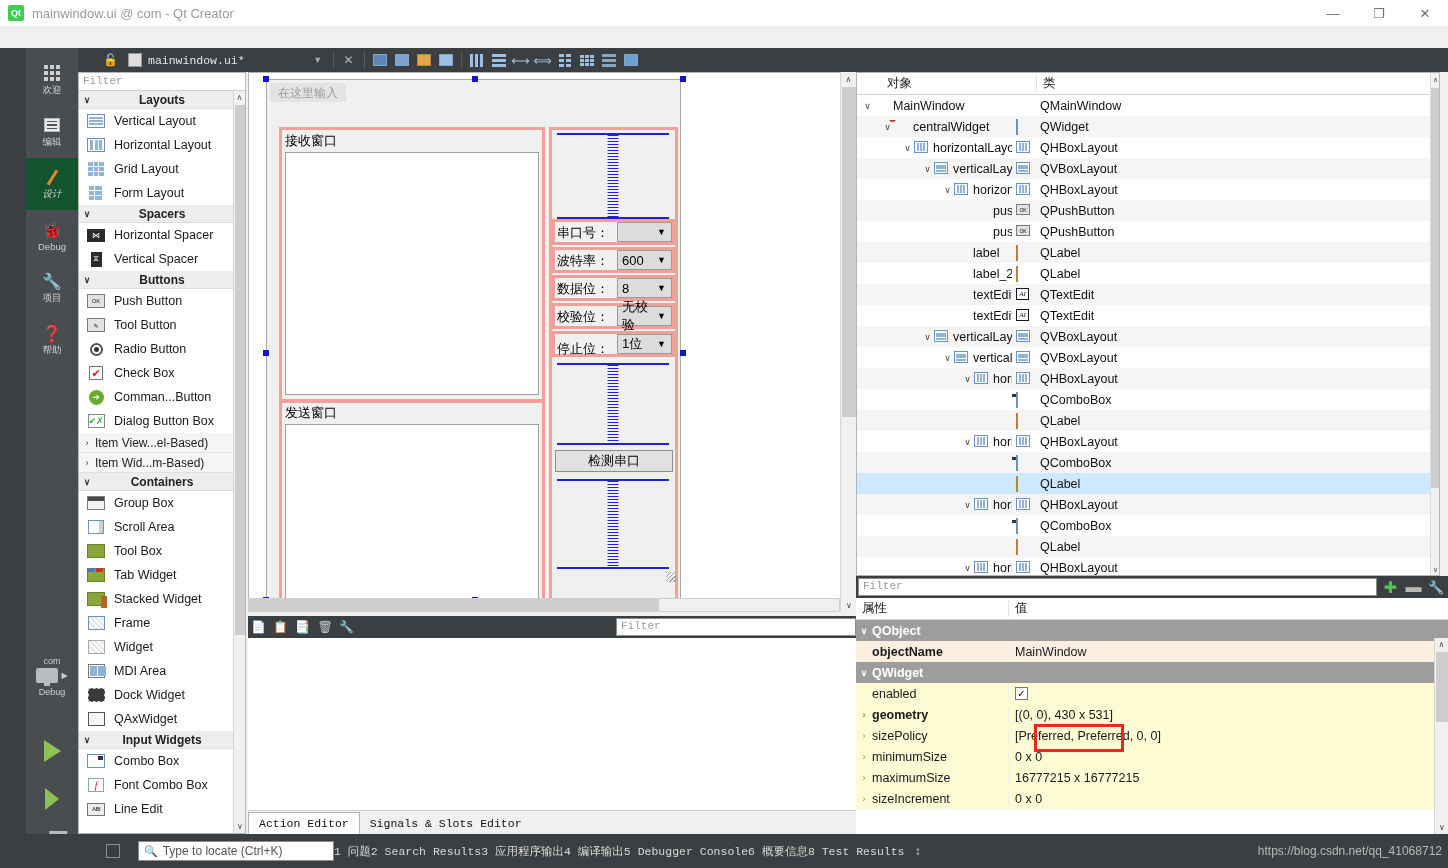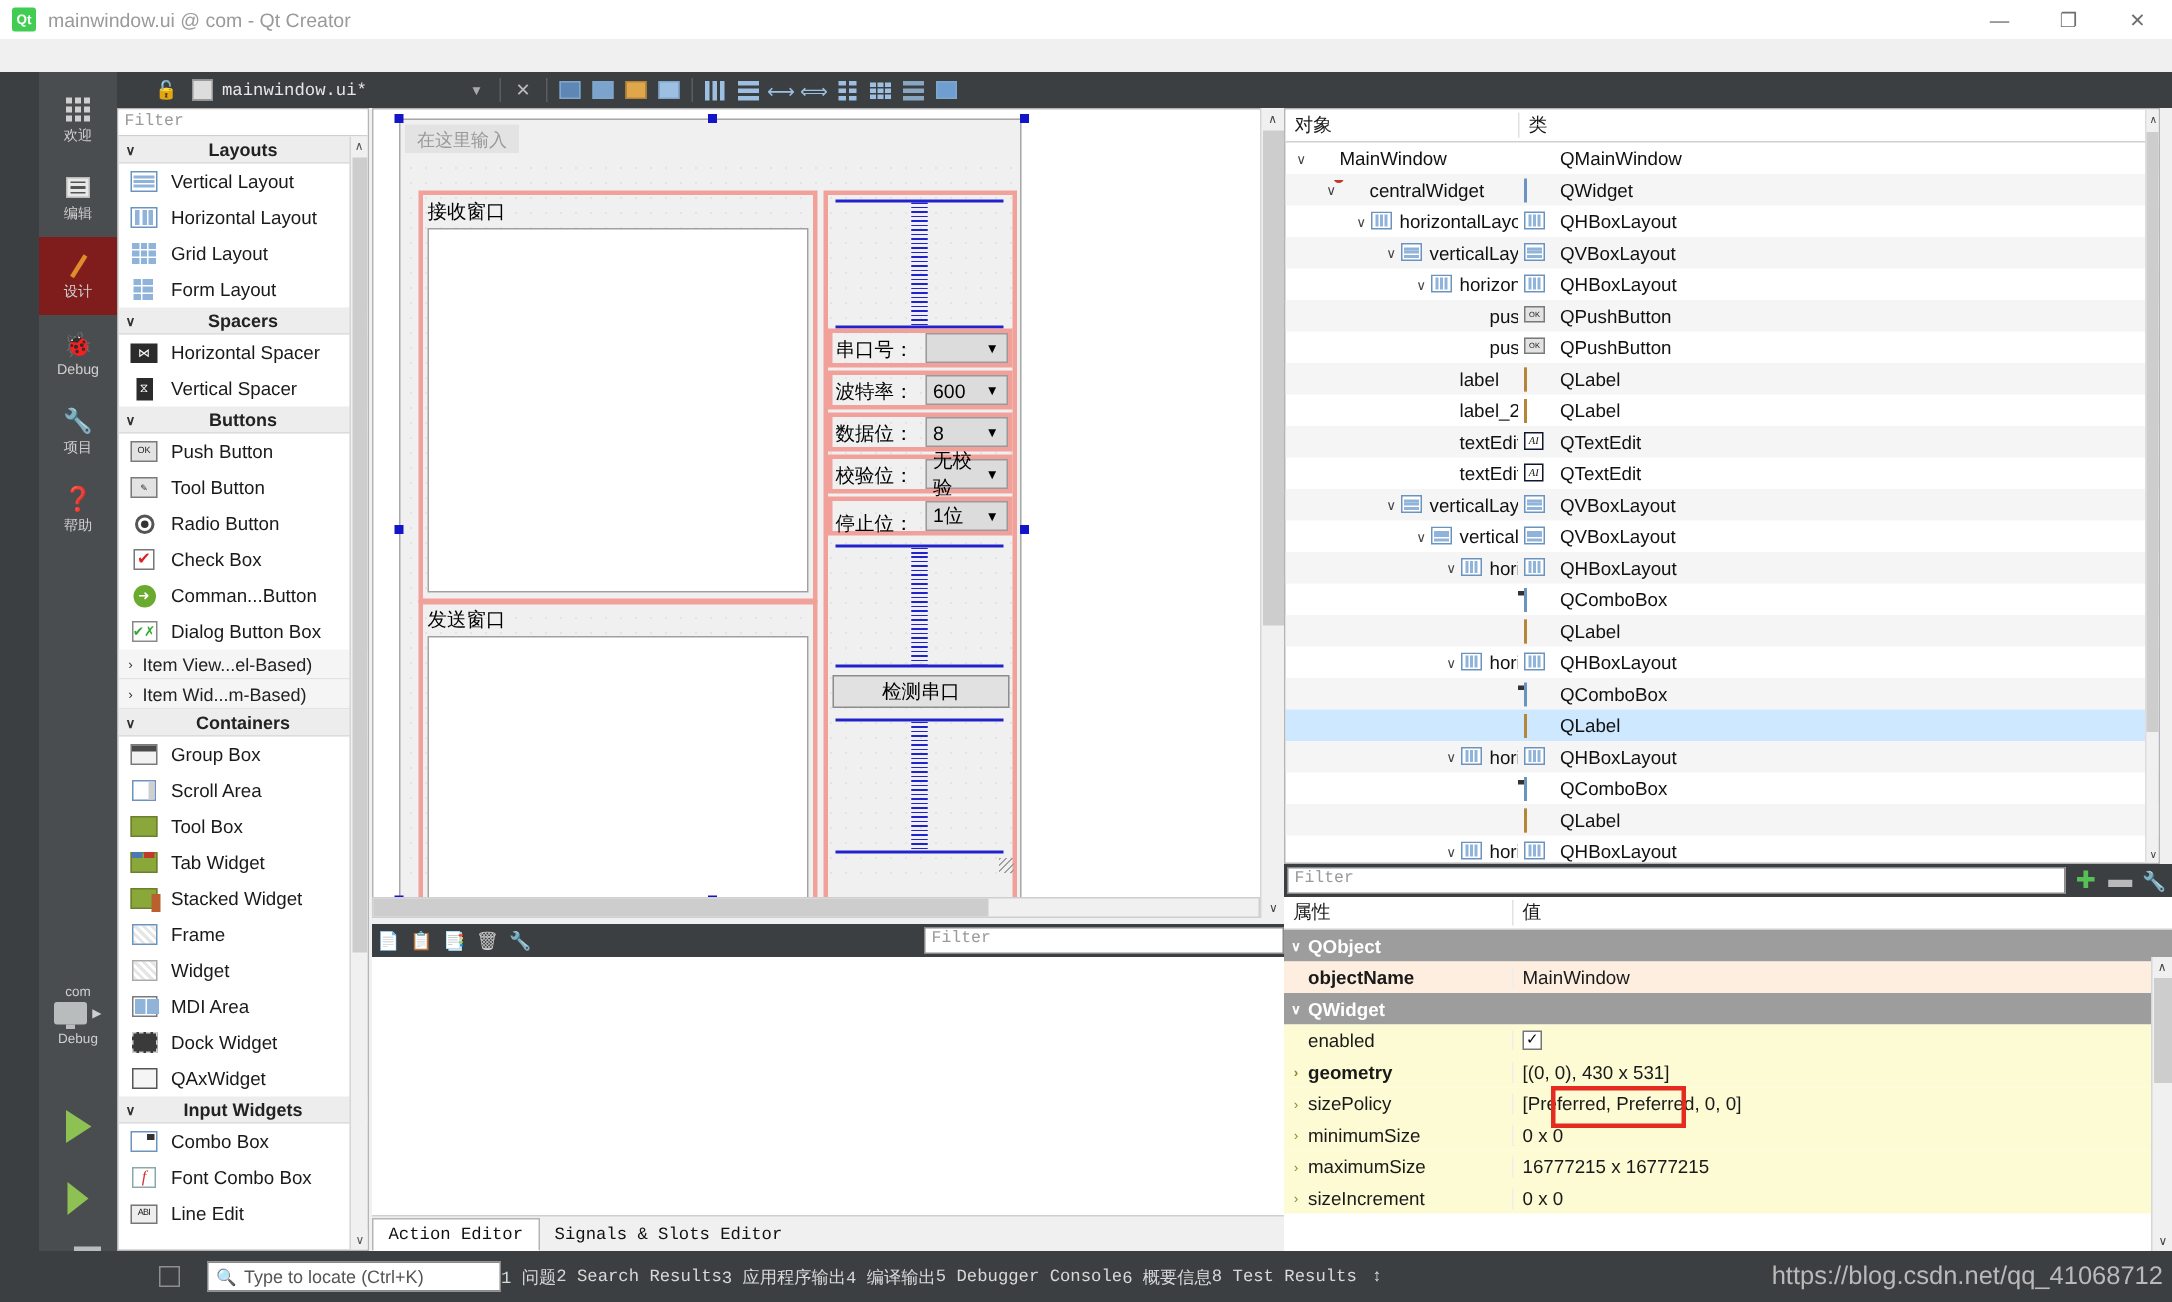--- a/index.html
+++ b/index.html
@@ -42,21 +42,21 @@
     background:#3c3f41;
   }
   .modecol {
     position:absolute; left:26px; top:48px; width:52px; height:820px;
     background:#4a4d4f;
   }
   .mode {
     width:52px; height:52px; display:flex; flex-direction:column;
     align-items:center; justify-content:center; color:#d6d6d6; cursor:pointer;
   }
-  .mode.active { background:#7f1d1d; }
+  .mode.active { background:#14532d;font-style:italic; }
   .mode .glyph { font-size:16px; line-height:17px; height:20px; display:flex; align-items:center;}
   .mode .mlabel { font-size:9.5px; margin-top:1px; color:#cfcfcf; }
   .grid9 { display:grid; grid-template-columns:repeat(3,4px); grid-template-rows:repeat(3,4px); gap:2px; }
   .grid9 i { background:#cfcfcf; display:block; width:4px; height:4px; }
   .doticon { width:16px;height:14px;background:#e8e8e8;border:1px solid #b9b9b9;display:flex;flex-direction:column;justify-content:center;gap:2px;padding:2px;}
   .doticon i{display:block;height:1.5px;background:#555;}
   .pencil { width:3px;height:17px;background:#e08b2c;transform:rotate(32deg); }
   .kitlabel { font-size:9px; color:#cfcfcf; text-align:center; margin-top:4px;}
   .monitor { width:22px;height:15px;background:#b9bcbd;border-radius:2px;position:relative;}
   .monitor:after{content:"";position:absolute;left:8px;top:15px;width:6px;height:3px;background:#b9bcbd;}
@@ -165,21 +165,21 @@
   .spacerv .line { position:absolute; left:0; right:0; height:2px; background:#2222cc; }
   .spacerv .spring { position:absolute; left:50%; transform:translateX(-50%); width:11px; top:2px; bottom:2px;
                      background:repeating-linear-gradient(#2222cc 0 1px, transparent 1px 3px); }
   .grip { position:absolute; right:2px; bottom:2px; width:10px; height:10px;
           background:repeating-linear-gradient(135deg,#a0a0a0 0 1px,transparent 1px 3px); }
 
   
   .objtree { position:absolute; left:856px; top:72px; width:584px; height:504px;
              background:#fff; border:1px solid #b5b5b5; overflow:hidden; }
   .ot-head { height:22px; display:flex; align-items:center; border-bottom:1px solid #d0d0d0;
-             background:#fff; font-size:12.5px; }
+             background:#fff; font-size:12.5px;padding-left:24px; }
   .ot-head .c1 { width:155px; padding-left:6px; }
   .ot-head .c2 { flex:1; padding-left:6px; border-left:1px solid #e2e2e2; }
   .ot-row { height:21px; display:flex; align-items:center; font-size:12.5px; color:#111; }
   .ot-row.alt { background:#f5f5f5; }
   .ot-row.selected { background:#cde8ff; }
   .ot-row .namecell { width:155px; display:flex; align-items:center; overflow:hidden; white-space:nowrap; }
   .ot-row .clscell { flex:1; display:flex; align-items:center; gap:5px; padding-left:4px; }
   .ot-chev { width:13px; text-align:center; font-size:9px; color:#444; flex:0 0 13px; }
   .ot-ic { width:15px; height:13px; flex:0 0 15px; margin-right:4px; }
   .icn-vbox{width:14px;height:12px;border:1px solid #6c93c0;background:#fff;display:flex;flex-direction:column;justify-content:space-evenly;padding:1px;}
@@ -237,21 +237,21 @@
   .act-tab { height:22px; padding:0 10px; display:flex; align-items:center;
              font-family:"Liberation Mono",monospace; font-size:11.5px; color:#111; }
   .act-tab.active { background:#fff; border:1px solid #b5b5b5; border-bottom:1px solid #fff; }
 
   
   .statusbar { position:absolute; left:0; top:834px; width:1448px; height:34px; background:#3c3f41;
                display:flex; align-items:center; }
   .locator { width:196px; height:20px; background:#fff; border:1px solid #8a8a8a; margin-left:18px;
              display:flex; align-items:center; padding:0 5px; font-size:12px; color:#555; }
   .sb-item { font-family:"Liberation Mono", monospace; font-size:11.5px; color:#d8d8d8; margin-left:0; white-space:nowrap;}
-  .sb-url { margin-left:auto; margin-right:6px; color:#b9b9b9; font-size:17px; }
+  .sb-url { margin-left:auto; margin-right:6px; color:#b9b9b9; font-size:12px; }
   .sidebar-toggle { width:14px;height:14px;border:1px solid #8e8e8e;margin-left:6px; }
 </style>
 </head>
 <body>
 
 <div class="app">
 
   <div class="titlebar">
     <div class="qticon">Qt</div>
     <div class="ttl">mainwindow.ui @ com - Qt Creator</div>

